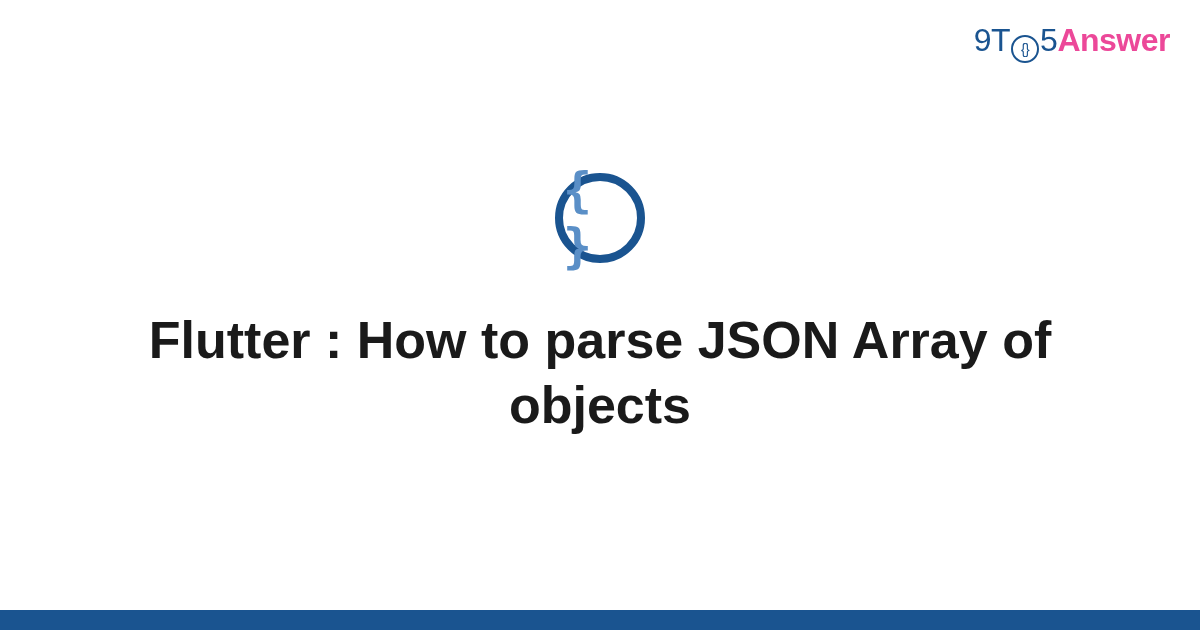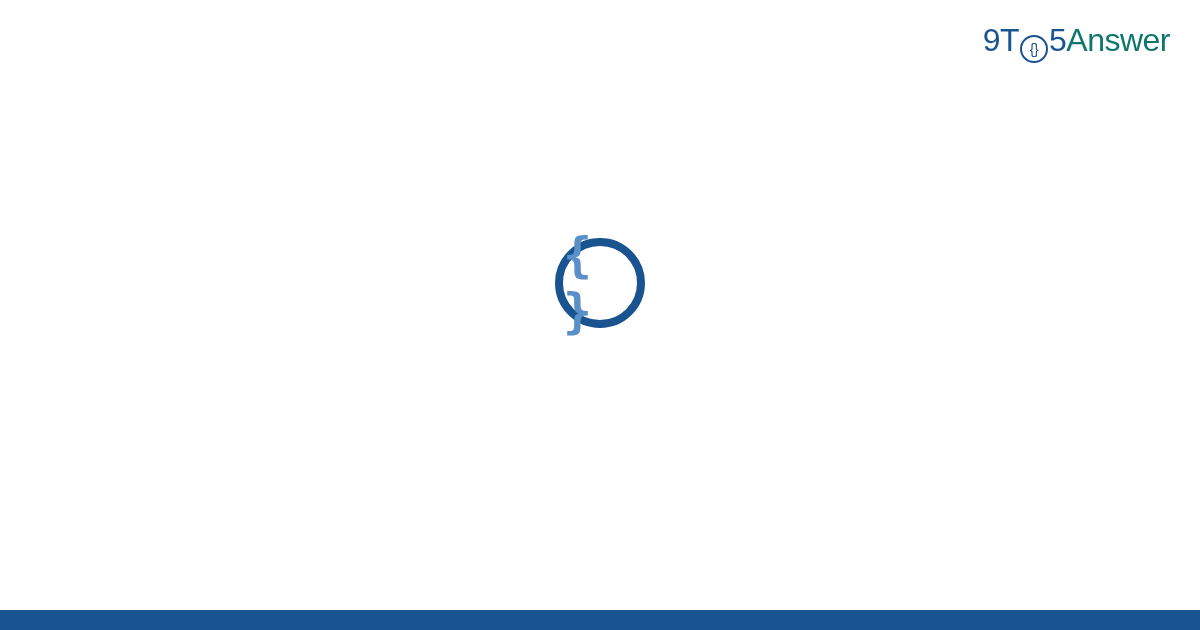--- a/index.html
+++ b/index.html
@@ -46,22 +46,22 @@
       font-weight: 400;
       position: relative;
       top: 3px;
       margin: 0 1px;
     }
     .brand-five {
       color: #1a5490;
       font-weight: 400;
     }
     .brand-answer {
-      color: #0f766e;
-      font-weight: 400;
+      color: #ec4899;
+      font-weight: 700;
     }
     .content {
       position: absolute;
       top: 0;
       left: 0;
       right: 0;
       bottom: 0;
       display: flex;
       flex-direction: column;
       align-items: center;
@@ -111,15 +111,16 @@
   <span class="brand-t">T</span>
   <span class="brand-clock">{}</span>
   <span class="brand-five">5</span>
   <span class="brand-answer">Answer</span>
 </div>
 
 <div class="content">
   <div class="icon-wrapper">
     <div class="json-icon">{ }</div>
   </div>
+  <h1 class="title">Flutter : How to parse JSON Array of objects</h1>
 </div>
 
 <div class="footer-bar"></div>
 
 </body></html>

